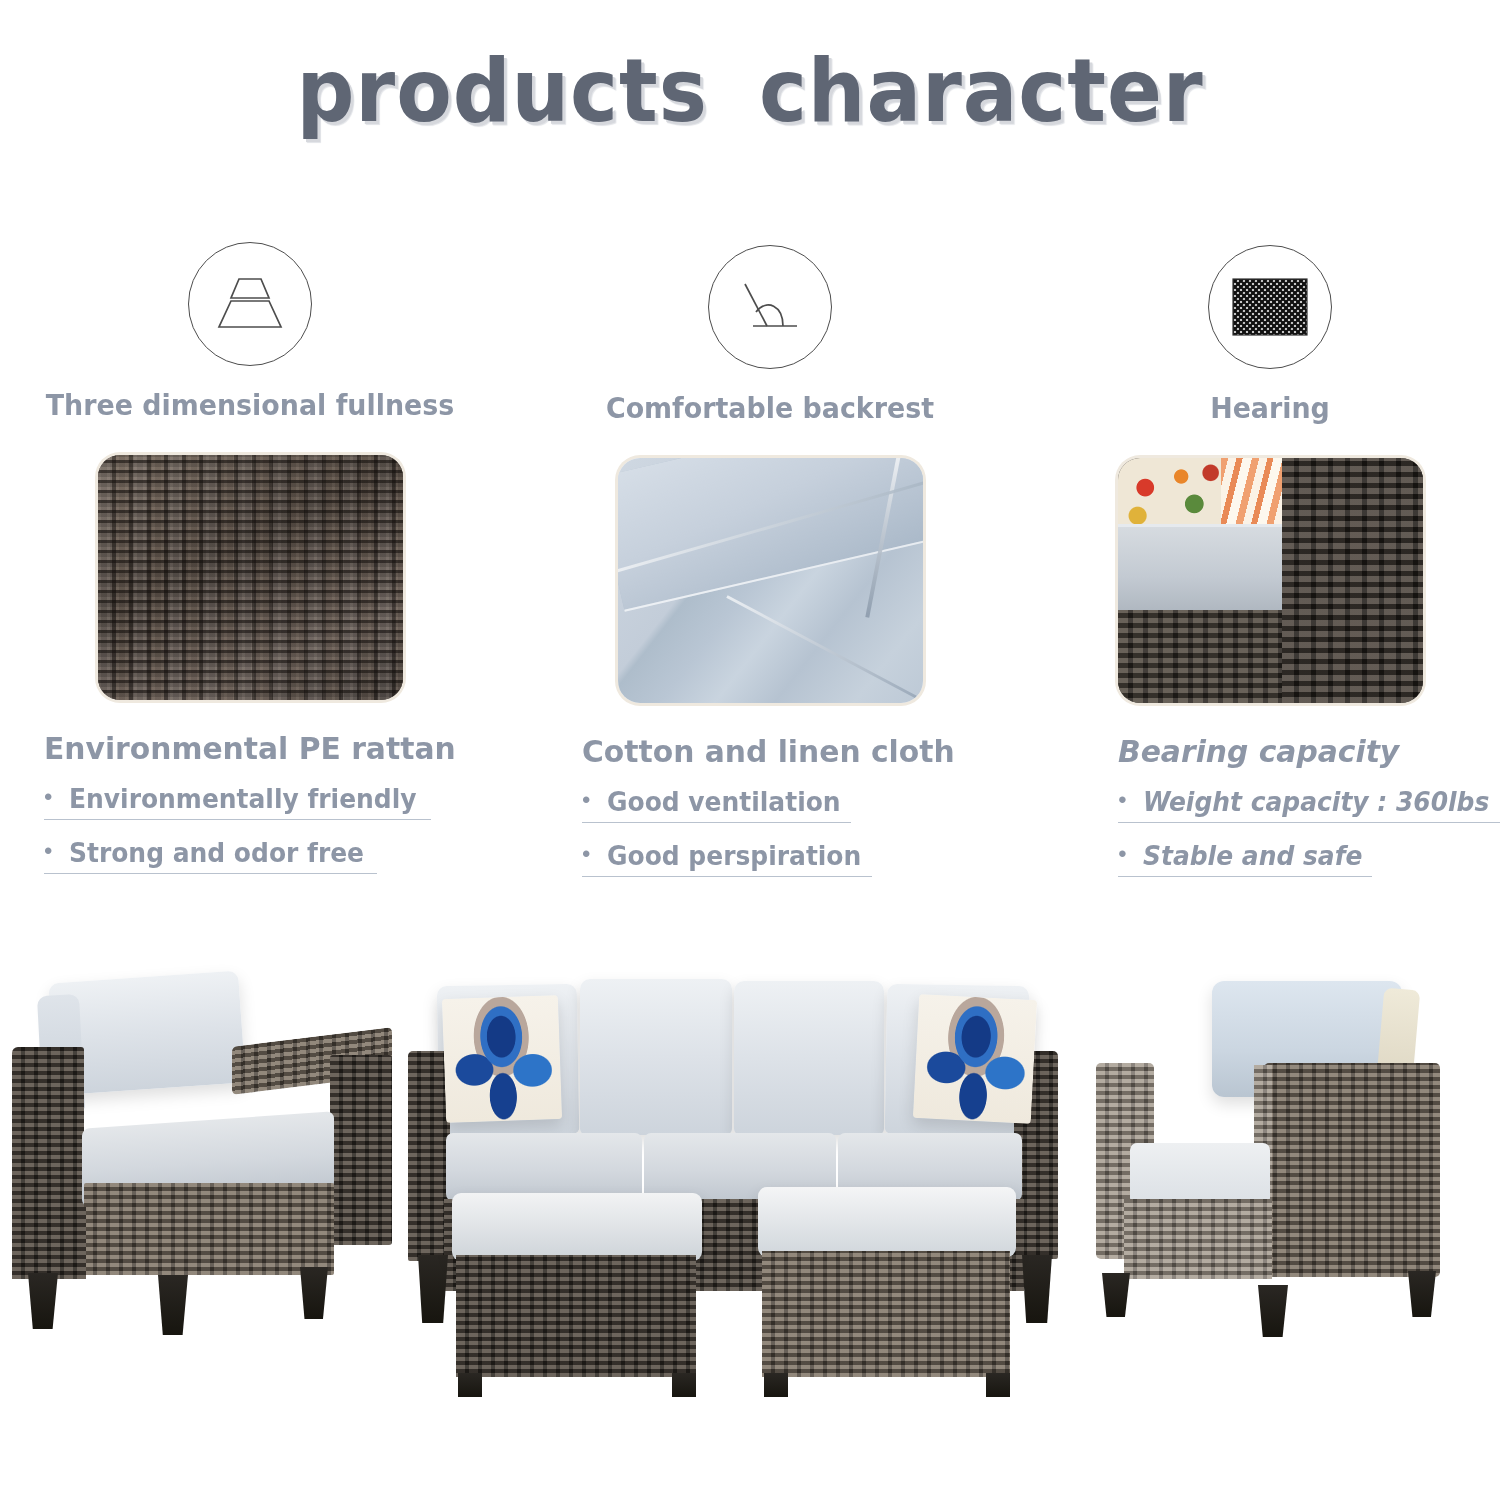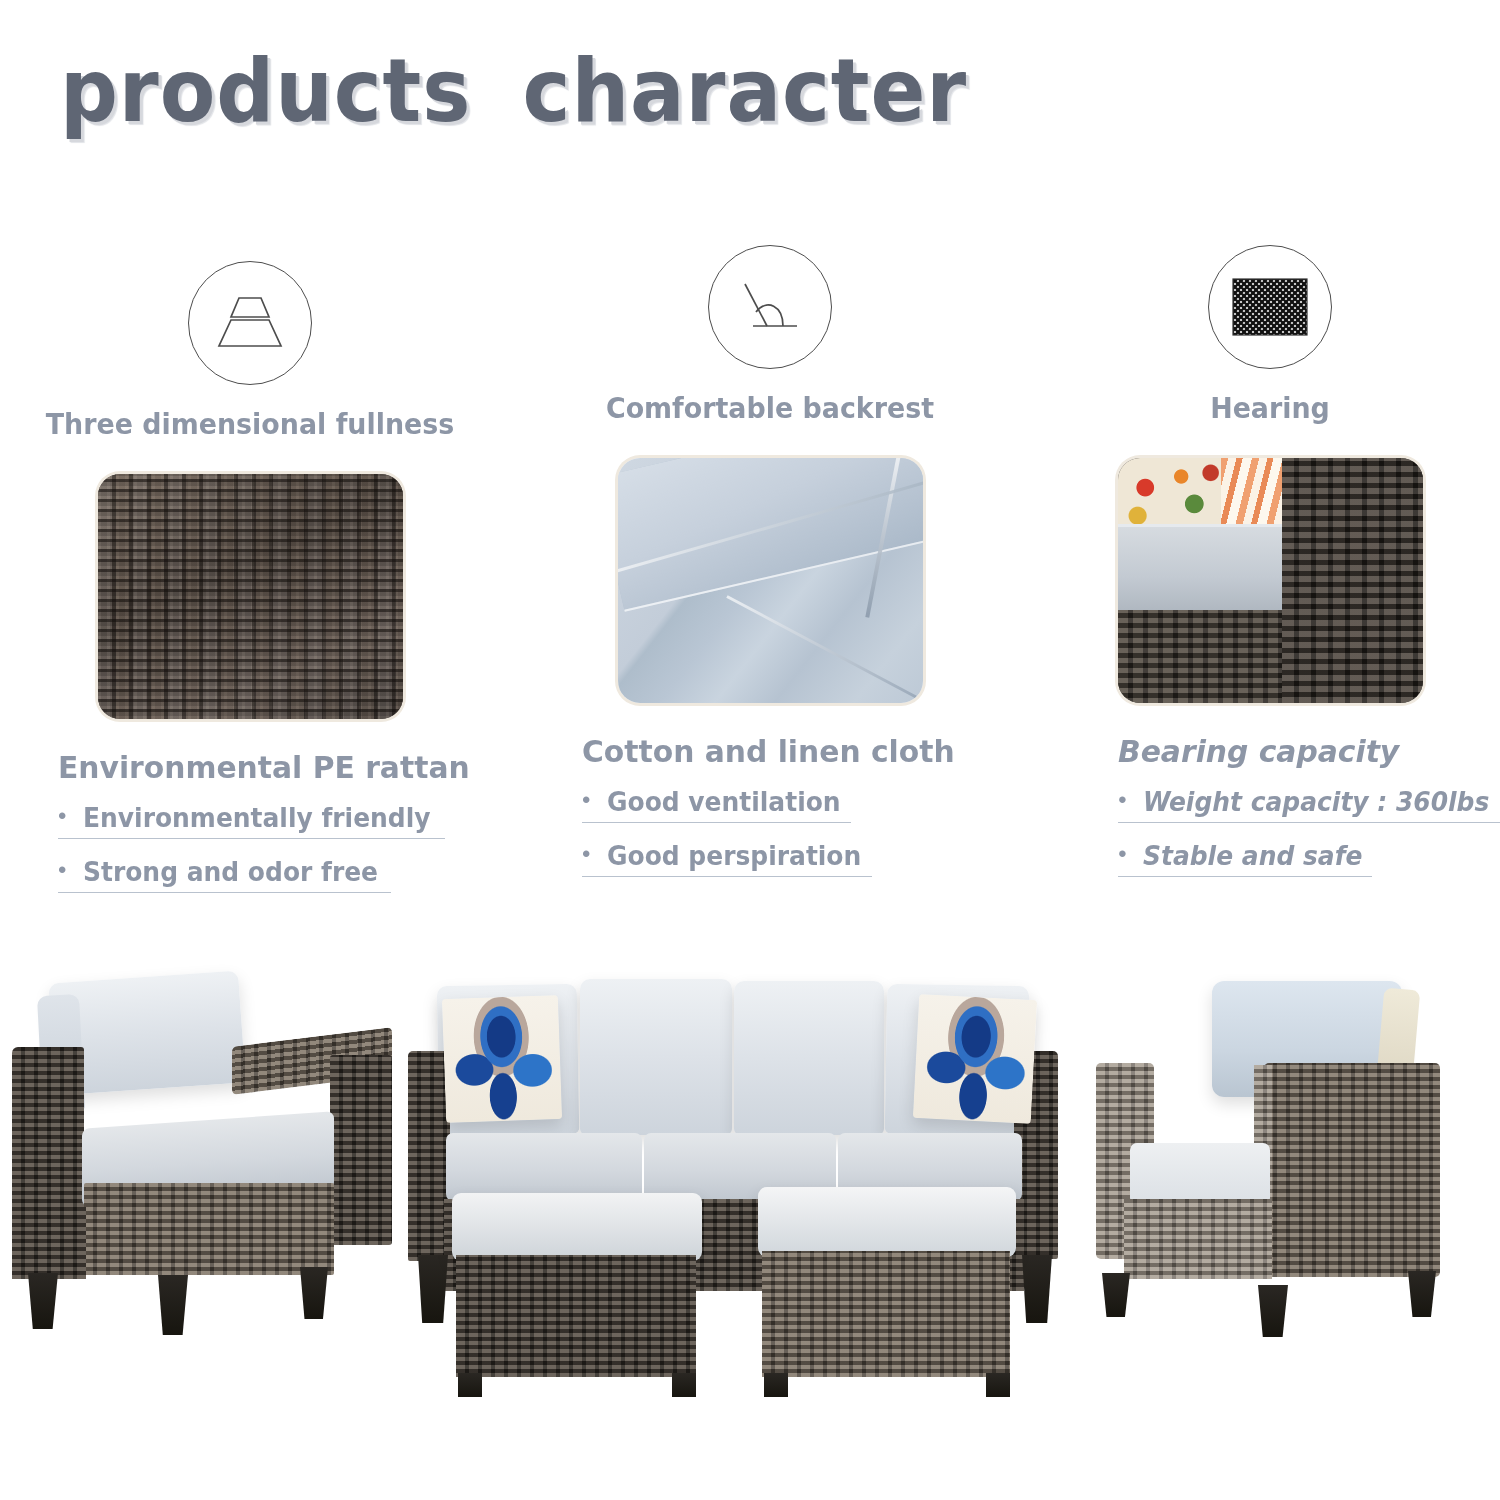--- a/index.html
+++ b/index.html
@@ -5,21 +5,21 @@
   * { margin:0; padding:0; box-sizing:border-box; }
   html,body { width:1500px; height:1500px; }
   body {
     background:#ffffff;
     font-family:"Liberation Sans", sans-serif;
     position:relative;
     overflow:hidden;
   }
 
   
-  .title-block { width:1500px; padding-top:46px; }
+  .title-block { width:1500px; text-align:center; padding-top:46px; }
   .main-title {
     font-size:88px;
     font-weight:bold;
     color:#5f6674;
     letter-spacing:1px;
     word-spacing:24px;
     line-height:1.02;
     transform:scaleX(0.92);
     text-shadow:3px 3px 0 #d6d8dd, 4px 4px 1px #e2e4e8;
     font-family:"DejaVu Sans", sans-serif;
@@ -31,21 +31,21 @@
     font-style:italic;
     color:#a9b2bf;
     letter-spacing:2px;
     word-spacing:14px;
     padding:0 4px 7px 4px;
     border-bottom:2px solid #c2c9d4;
     font-family:"DejaVu Sans", sans-serif;
   }
 
   
-  .colA { position:absolute; top:261px; left:0;    width:500px; }
+  .colA { position:absolute; top:242px; left:0;    width:500px; }
   .colB { position:absolute; top:245px; left:520px; width:500px; }
   .colC { position:absolute; top:245px; left:1040px; width:460px; }
 
   
   .icon-row { display:flex; justify-content:center; }
   .icon-circle {
     width:124px; height:124px;
     border:1.6px solid #4d4d4d;
     border-radius:50%;
     display:flex; align-items:center; justify-content:center;
@@ -280,21 +280,21 @@
       </svg>
     </div>
   </div>
   <div class="icon-caption">Three dimensional fullness</div>
 
   <div class="photo">
     <div class="photo-inner tex-rattan"></div>
     <span class="sr">Close-up of dark brown woven PE rattan</span>
   </div>
 
-  <div class="feat" style="padding-left:58px;">
+  <div class="feat" style="padding-left:44px;">
     <div class="feat-title">Environmental PE rattan</div>
     <div class="bullet">
       <span class="dot">•</span>
       <span class="btxt">Environmentally friendly</span>
     </div>
     <div class="bullet">
       <span class="dot">•</span>
       <span class="btxt">Strong and odor free</span>
     </div>
   </div>

